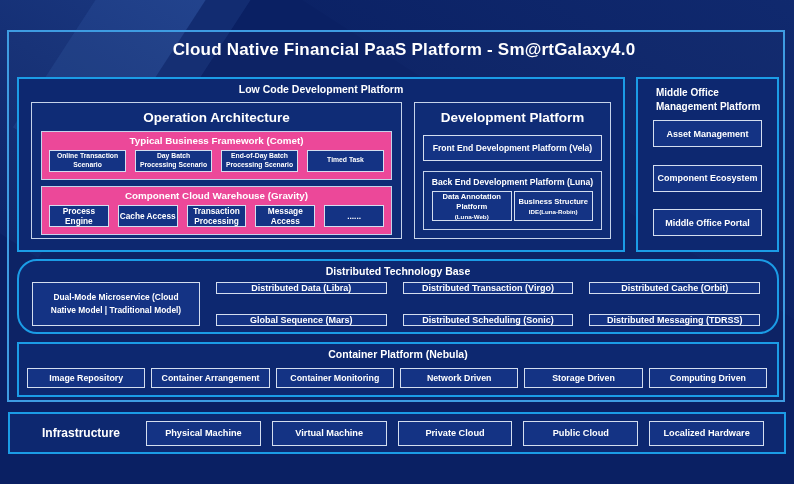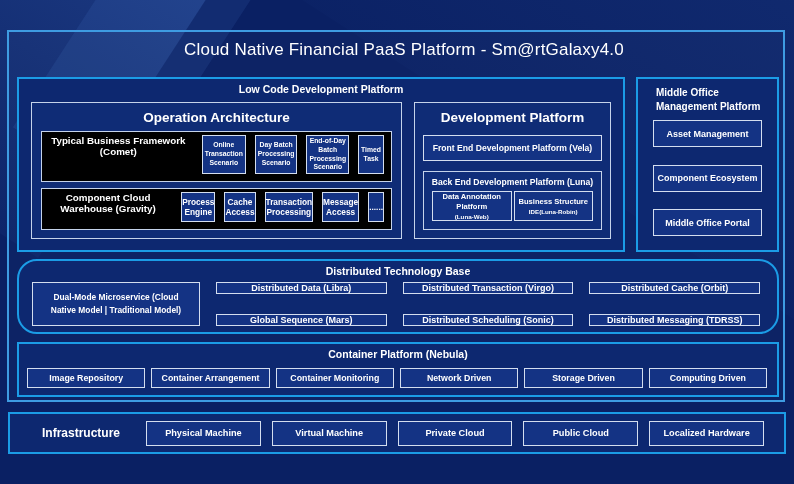--- a/index.html
+++ b/index.html
@@ -21,21 +21,21 @@
   .streak-c { right: -140px; top: -120px; width: 620px; height: 300px;
     background: linear-gradient(rgba(85,145,235,0.09), rgba(85,145,235,0.02));
     transform: rotate(33deg); }
 
   #main-frame {
     position: absolute; left: 7px; top: 30px; width: 778px; height: 372px;
     border: 2px solid #3E9CE2; background: rgba(255,255,255,0.015);
   }
   .page-title {
     position: absolute; top: 8px; left: 16px; right: 0;
-    text-align: center; font-size: 17px; font-weight: normal; letter-spacing: .2px;
+    text-align: center; font-size: 17px; font-weight: bold; letter-spacing: .2px;
   }
 
   .section {
     position: absolute; border: 2px solid #1B9CE6; background: #0D2870;
   }
   .section-label {
     text-align: center; font-size: 10.5px; font-weight: bold; padding-top: 4px;
   }
   #sec-low-code   { left: 8px;   top: 45px;  width: 608px; height: 175px; }
   #sec-middle     { left: 627px; top: 45px;  width: 143px; height: 175px; padding-left: 8px; }
@@ -48,22 +48,22 @@
   }
   .subsection {
     border: 1.5px solid #C5D3EA; background: #0F2C76;
     display: flex; flex-direction: column; padding: 5px 9px 8px;
   }
   #op-arch { width: 371px; }
   #dev-platform { flex: 1; padding: 5px 8px 8px; }
   .sub-title { text-align: center; font-size: 13.5px; font-weight: bold; padding: 2px 0 6px; }
 
   .inner-group {
-    border: 1.5px solid #C5D3EA; background: #000000;
-    flex: 1; display: flex; flex-direction: row;
+    border: 1.5px solid #C5D3EA; background: #ec4899;
+    flex: 1; display: flex; flex-direction: column;
   }
   #group-typical { margin-bottom: 6px; }
   .inner-label { text-align: center; font-size: 9.8px; font-weight: bold; padding: 3px 2px 1px; }
   .inner-row { flex: 1; display: flex; gap: 9px; padding: 3px 7px 7px; }
   .leaf {
     flex: 1; border: 1.4px solid #D4DEEF; background: #143384;
     display: flex; align-items: center; justify-content: center;
     text-align: center; font-weight: bold;
   }
   #group-typical .leaf { font-size: 6.8px; line-height: 1.3; padding: 1px 2px; }

